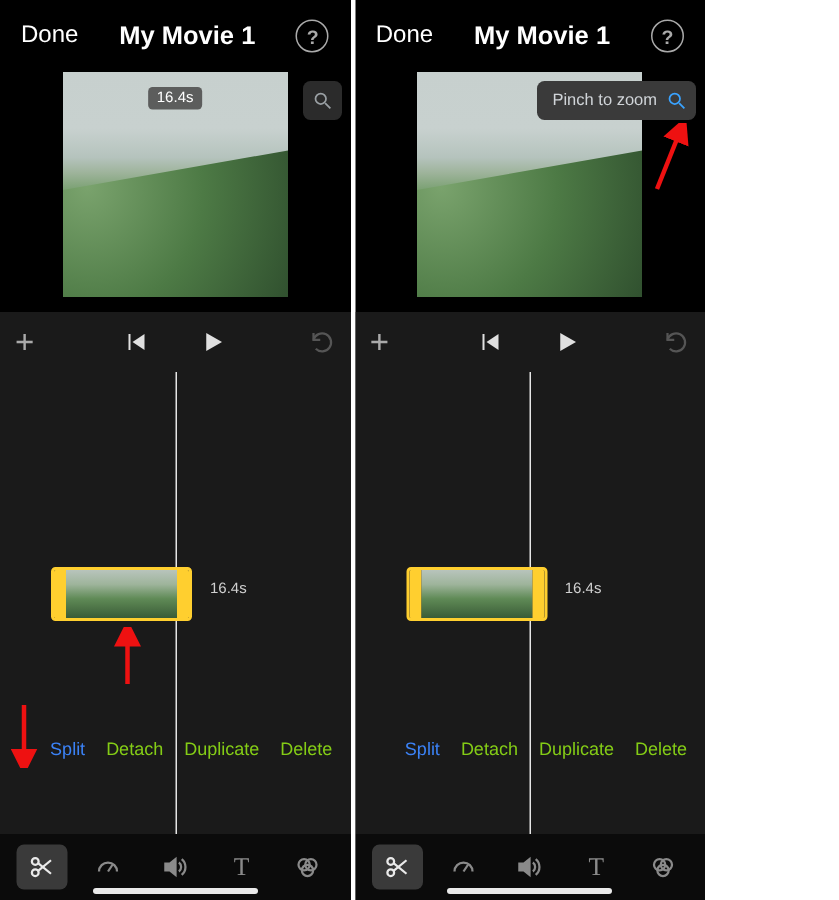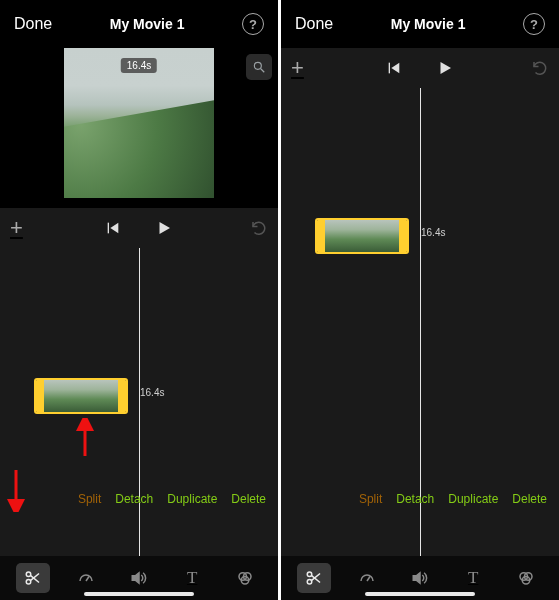--- a/index.html
+++ b/index.html
@@ -6,23 +6,22 @@
   body {
     background: #fff;
     font-family: -apple-system, "Helvetica Neue", Arial, sans-serif;
     width: 559px;
     height: 600px;
     overflow: hidden;
     position: relative;
   }
   .pair {
     display: flex;
-    width: 559px;
+    width: 470px;
     height: 600px;
-    text-decoration: underline;
   }
   .divider {
     width: 3px;
     background: #fff;
     height: 600px;
   }
   .phone {
     position: relative;
     flex: 1 1 0;
     height: 600px;
@@ -33,21 +32,21 @@
   }
   .header {
     height: 48px;
     display: flex;
     align-items: center;
     justify-content: space-between;
     padding: 0 14px;
     color: #fff;
   }
   .header .title {
-    font-size: 14px;
+    font-size: 17px;
     font-weight: 600;
   }
   .header .done {
     font-size: 16px;
     color: #fff;
   }
   .help {
     width: 22px; height: 22px;
     border: 1.2px solid #aaa;
     border-radius: 50%;
@@ -200,21 +199,21 @@
     position:absolute;
     bottom:50px;
     left:0;right:0;
     display:flex;
     justify-content:flex-end;
     gap:14px;
     padding:0 12px;
     font-size:12px;
   }
   .action-row .mi { color:#84cc16; }
-  .action-row .disabled { color:#a16207; }
+  .action-row .disabled { color:#3b82f6; }
   
   .toolbar {
     height:44px;
     background:#0b0b0b;
     display:flex;
     align-items:center;
     justify-content:space-around;
     padding:0 6px;
   }
   .tool {
@@ -379,20 +378,44 @@
 
   <div class="divider"></div>
 
   <div class="phone">
     <div class="header">
       <span class="done">Done</span>
       <span class="title">My Movie 1</span>
       <span class="help">?</span>
     </div>
 
+    <div class="preview-area">
+      <div class="preview-img"></div>
+      <div class="zoom-pill">
+        <span style="color:#d0d4d8">Pinch to zoom</span>
+        <span class="i mag">
+          <svg width="14" height="14" viewBox="0 0 24 24" fill="none" stroke="#3aa3ff" stroke-width="2">
+              <circle cx="10" cy="10" r="6"></circle>
+              <line x1="15" y1="15" x2="21" y2="21"></line>
+            </svg>
+        </span>
+      </div>
+      <div class="playhead-tip"></div>
+
+      <div class="arrow" style="top:34px;right:10px;">
+        <svg width="30" height="46">
+            <defs>
+              <marker id="ah3" markerWidth="6" markerHeight="6" refX="3" refY="3" orient="auto">
+                <path d="M0,0 L6,3 L0,6 Z" fill="#e11"></path>
+              </marker>
+            </defs>
+            <line x1="8" y1="44" x2="24" y2="4" stroke="#e11" stroke-width="3" marker-end="url(#ah3)"></line>
+          </svg>
+      </div>
+    </div>
 
     <div class="play-row">
       <span class="plus">+</span>
       <div class="play-controls">
         <span class="i">
           <svg width="16" height="16" viewBox="0 0 24 24" fill="#e0e0e0">
               <rect x="4" y="4" width="2" height="16"></rect>
               <polygon points="20,4 20,20 8,12"></polygon>
             </svg>
         </span>

